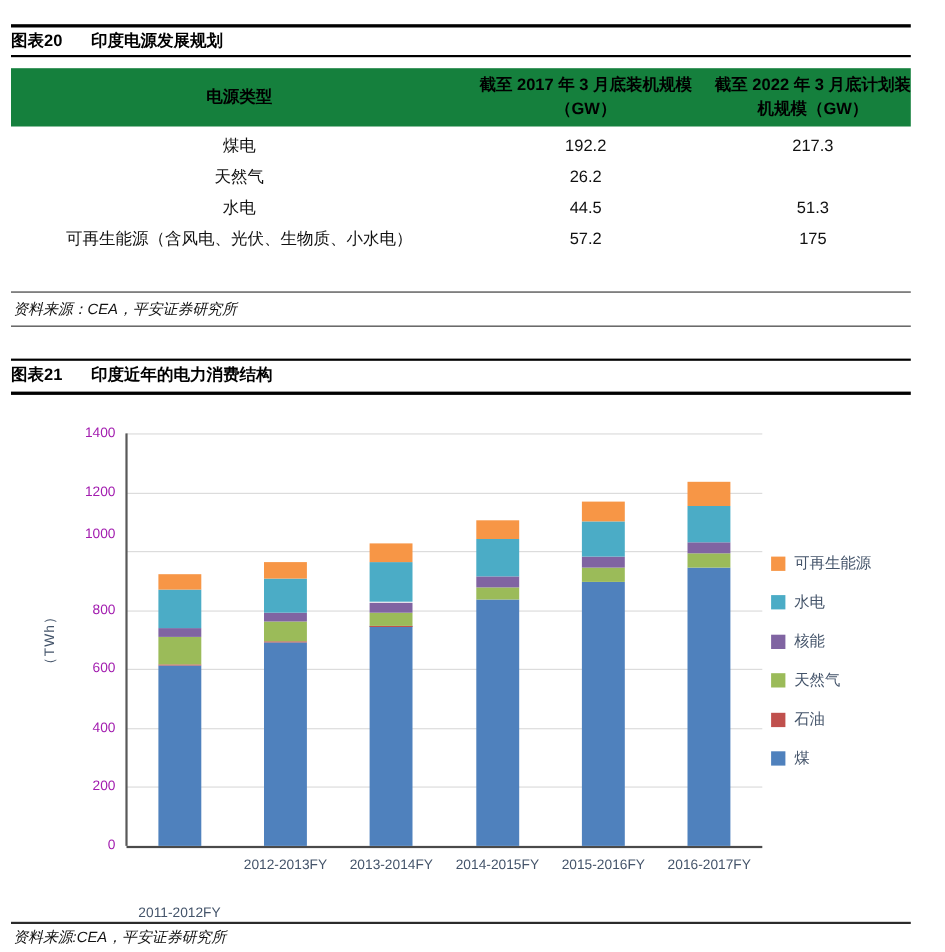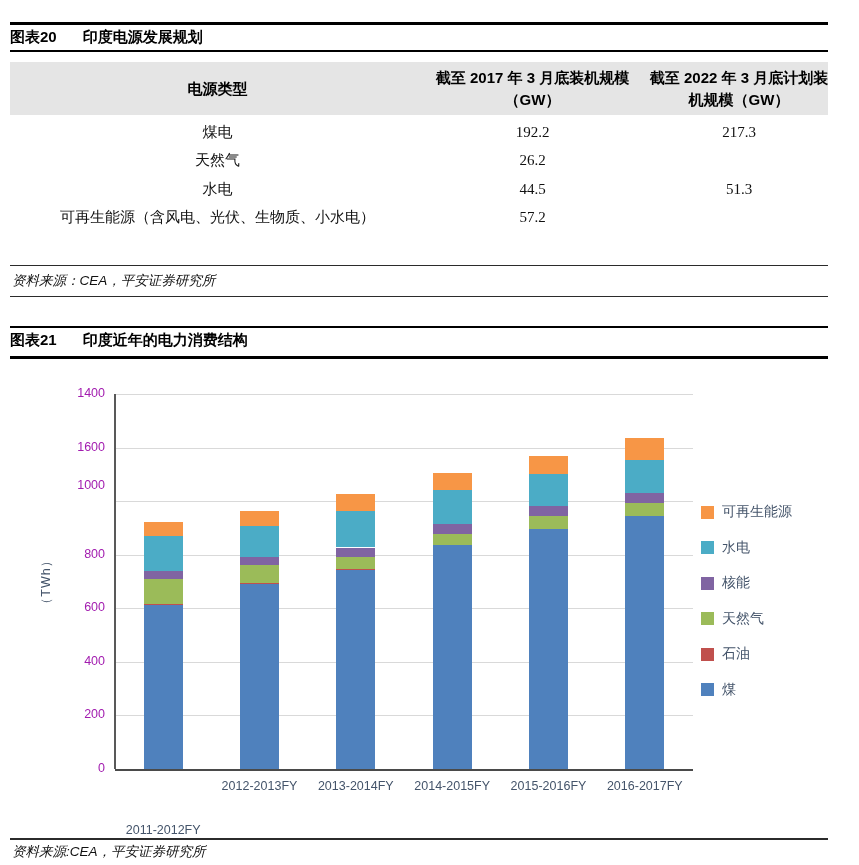--- a/index.html
+++ b/index.html
@@ -3,25 +3,25 @@
 <meta charset="utf-8">
 <style>
   * { margin:0; padding:0; box-sizing:border-box; }
   html,body { background:#ffffff; }
   body { font-family:"Liberation Sans","DejaVu Sans",sans-serif; }
   .page { position:relative; width:828px; height:865px; background:#fff; overflow:hidden; }
   .rule { position:absolute; left:10px; width:831px; background:#000; }
   .fig-title { position:absolute; left:10px; font-size:15px; font-weight:bold; color:#000; white-space:nowrap; }
   .fig-title .tag { margin-right:26px; }
   
-  .tbl-header { position:absolute; left:10px; top:62px; width:828px; height:53px; background:#e5e5e5; display:flex; }
+  .tbl-header { position:absolute; left:10px; top:62px; width:828px; height:53px; background:#15803d; display:flex; }
   .tbl-header .hc { display:flex; align-items:center; justify-content:center; text-align:center;
                     font-size:15px; font-weight:bold; color:#000; line-height:1.45; }
   .hc.c1 { width:415px; } .hc.c2 { width:215px; padding:0 6px; } .hc.c3 { width:198px; padding:0 4px; }
-  .tbl-body { position:absolute; left:10px; top:118px; width:828px;font-family:Liberation Serif, serif; }
+  .tbl-body { position:absolute; left:10px; top:118px; width:828px; }
   .trow { display:flex; height:28.5px; align-items:center; }
   .trow .tc { text-align:center; font-size:15px; color:#111; }
   .tc.c1 { width:415px; } .tc.c2 { width:215px; } .tc.c3 { width:198px; }
   .source { position:absolute; left:12px; font-size:13.5px; font-style:italic; color:#111; white-space:nowrap; }
   .thin { height:1px; background:#2b2b2b; }
   
   #chart { position:absolute; left:0; top:370px; width:859px; height:450px; }
   .gridline { position:absolute; height:1px; background:#d9d9d9; }
   .yaxis { position:absolute; width:1.5px; background:#595959; }
   .xaxis { position:absolute; height:2px; background:#4a4a4a; }
@@ -61,20 +61,21 @@
       <div class="tc c2">26.2</div>
     </div>
     <div class="trow">
       <div class="tc c1">水电</div>
       <div class="tc c2">44.5</div>
       <div class="tc c3">51.3</div>
     </div>
     <div class="trow">
       <div class="tc c1">可再生能源（含风电、光伏、生物质、小水电）</div>
       <div class="tc c2">57.2</div>
+      <div class="tc c3">175</div>
     </div>
   </div>
 
   <div class="rule thin" style="top:265px;"></div>
   <div class="source" style="top:272px;">资料来源：CEA，平安证券研究所</div>
   <div class="rule thin" style="top:296px;"></div>
 
   <div class="rule" style="top:326px;height:2px;"></div>
   <div class="fig-title" style="top:331px;">
     <span class="tag">图表21</span><span>印度近年的电力消费结构</span>
@@ -87,21 +88,21 @@
       <div class="ytick" style="left: 57px; top: 337.4px;">200</div>
       <div class="gridline" style="left: 115px; width: 578px; top: 291.9px;"></div>
       <div class="ytick" style="left: 57px; top: 283.9px;">400</div>
       <div class="gridline" style="left: 115px; width: 578px; top: 238.3px;"></div>
       <div class="ytick" style="left: 57px; top: 230.3px;">600</div>
       <div class="gridline" style="left: 115px; width: 578px; top: 184.7px;"></div>
       <div class="ytick" style="left: 57px; top: 176.7px;">800</div>
       <div class="gridline" style="left: 115px; width: 578px; top: 131.1px;"></div>
       <div class="ytick" style="left: 57px; top: 108px;">1000</div>
       <div class="gridline" style="left: 115px; width: 578px; top: 77.6px;"></div>
-      <div class="ytick" style="left: 57px; top: 69.6px;">1600</div>
+      <div class="ytick" style="left: 57px; top: 69.6px;">1200</div>
       <div class="gridline" style="left: 115px; width: 578px; top: 24px;"></div>
       <div class="ytick" style="left: 57px; top: 16px;">1400</div>
       <div class="yaxis" style="left: 114px; top: 24px; height: 375px;"></div>
       <div class="xaxis" style="left: 115px; top: 399px; width: 578px;"></div>
       <div class="ylab" style="left: 46px; top: 212px;">（TWh）</div>
       <div class="seg" title="2011-2012FY 煤: 613" style="left: 143.7px; top: 234.8px; width: 39px; height: 164.2px; background: rgb(79, 129, 189);"></div>
       <div class="seg" title="2011-2012FY 石油: 2" style="left: 143.7px; top: 234.3px; width: 39px; height: 0.5px; background: rgb(192, 80, 77);"></div>
       <div class="seg" title="2011-2012FY 天然气: 93" style="left: 143.7px; top: 209.4px; width: 39px; height: 24.9px; background: rgb(155, 187, 89);"></div>
       <div class="seg" title="2011-2012FY 核能: 32" style="left: 143.7px; top: 200.8px; width: 39px; height: 8.6px; background: rgb(128, 100, 162);"></div>
       <div class="seg" title="2011-2012FY 水电: 130" style="left: 143.7px; top: 166px; width: 39px; height: 34.8px; background: rgb(75, 172, 198);"></div>

